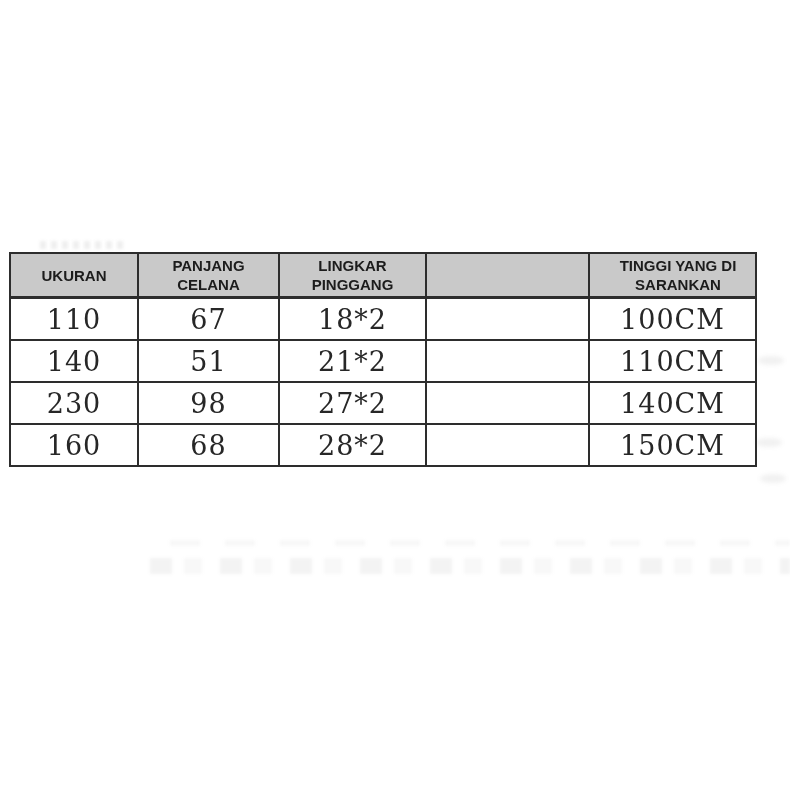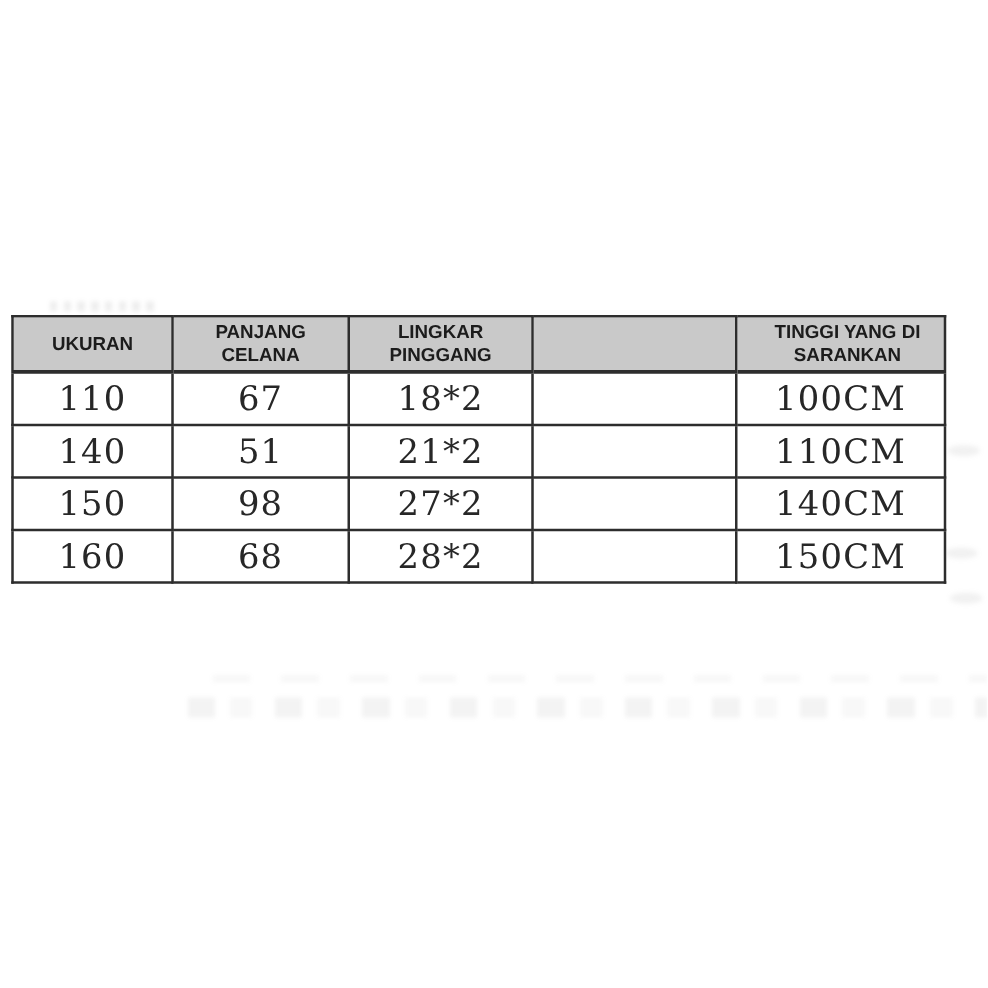--- a/index.html
+++ b/index.html
@@ -145,21 +145,21 @@
         <td>100CM</td>
       </tr>
       <tr>
         <td>140</td>
         <td>51</td>
         <td>21*2</td>
         <td></td>
         <td>110CM</td>
       </tr>
       <tr>
-        <td>150</td>
+        <td>230</td>
         <td>98</td>
         <td>27*2</td>
         <td></td>
         <td>140CM</td>
       </tr>
       <tr>
         <td>160</td>
         <td>68</td>
         <td>28*2</td>
         <td></td>

